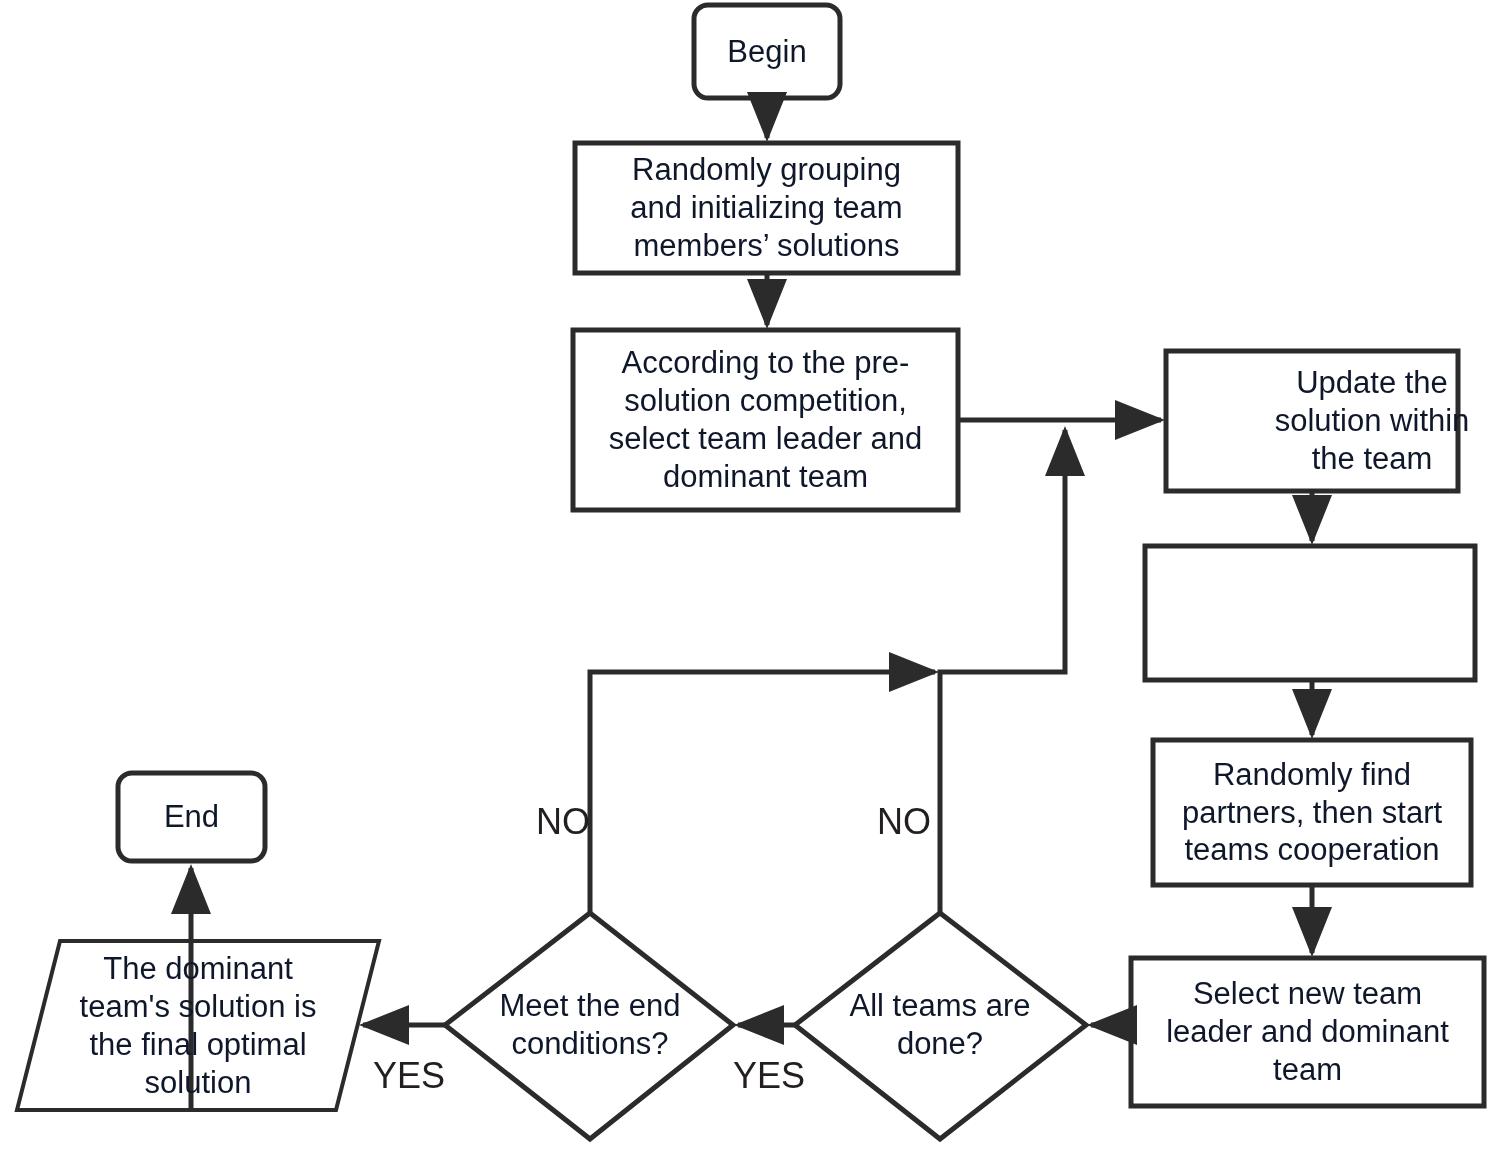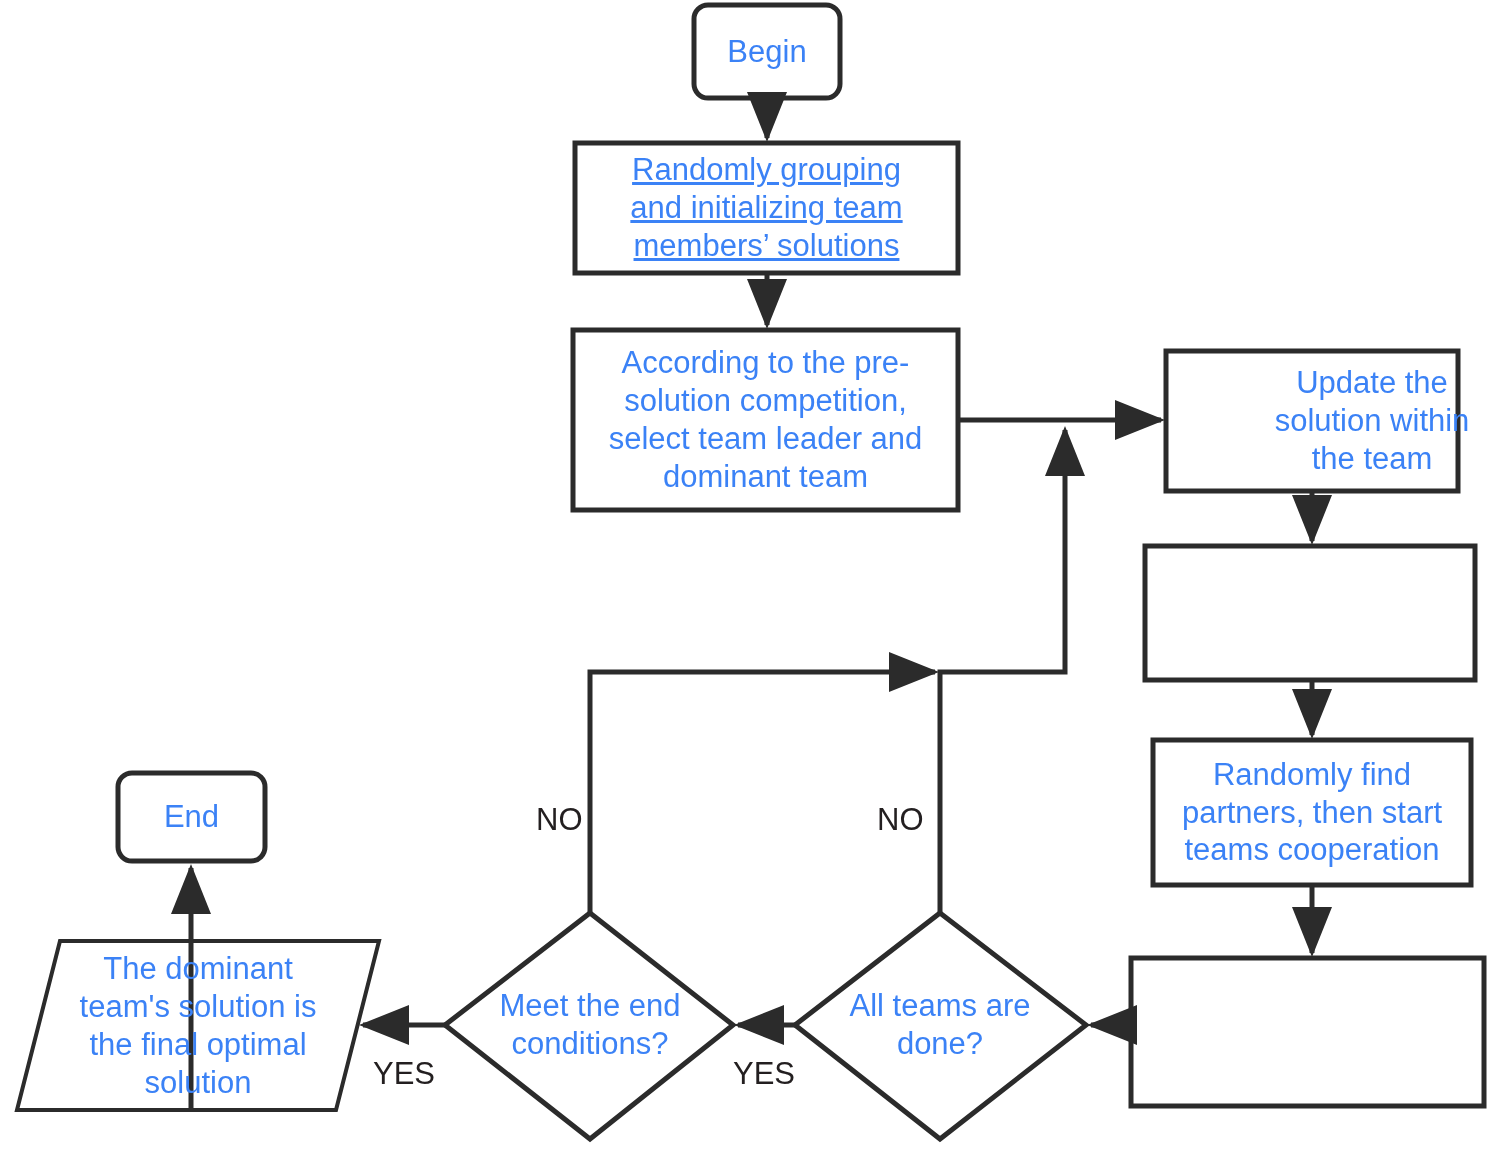--- a/index.html
+++ b/index.html
@@ -24,32 +24,32 @@
     left: 0;
     width: 1500px;
     height: 1151px;
   }
   .node-label {
     position: absolute;
     display: flex;
     align-items: center;
     justify-content: center;
     text-align: center;
-    color: #3b82f6;
+    color: #0f172a;
     font-family: "Liberation Sans", sans-serif;
     font-size: 31px;
     line-height: 1.22;
     pointer-events: none;
     white-space: pre-line;
   }
   .edge-label {
     position: absolute;
     color: #231f20;
     font-family: "Liberation Sans", sans-serif;
-    font-size: 31px;
+    font-size: 36px;
     line-height: 1;
   }
 </style>
 </head>
 <body>
 
 <div id="flow-root">
 
   <svg id="flow-svg" viewBox="0 0 1500 1151" xmlns="http://www.w3.org/2000/svg">
     <defs>
@@ -100,38 +100,41 @@
 
     <line x1="795" y1="1025" x2="738" y2="1025" stroke="#2b2b2b" stroke-width="5" marker-end="url(#arrowhead)"></line>
 
     <line x1="445" y1="1025" x2="363" y2="1025" stroke="#2b2b2b" stroke-width="5" marker-end="url(#arrowhead)"></line>
 
     <line x1="191" y1="1110" x2="191" y2="868" stroke="#2b2b2b" stroke-width="5" marker-end="url(#arrowhead)"></line>
   </svg>
 
   <div class="node-label" style="left:694px; top:5px; width:146px; height:93px;">Begin</div>
 
-  <div class="node-label" style="left:575px; top:143px; width:383px; height:130px;text-decoration:underline;">Randomly grouping
+  <div class="node-label" style="left:575px; top:143px; width:383px; height:130px;">Randomly grouping
 and initializing team
 members’ solutions</div>
 
   <div class="node-label" style="left:573px; top:330px; width:385px; height:180px;">According to the pre-
 solution competition,
 select team leader and
 dominant team</div>
 
   <div class="node-label" style="left:1226px; top:351px; width:292px; height:140px;">Update the
 solution within
 the team</div>
 
 
   <div class="node-label" style="left:1153px; top:740px; width:318px; height:145px;">Randomly find
 partners, then start
 teams cooperation</div>
 
+  <div class="node-label" style="left:1131px; top:958px; width:353px; height:148px;">Select new team
+leader and dominant
+team</div>
 
   <div class="node-label" style="left:815px; top:965px; width:250px; height:120px;">All teams are
 done?</div>
 
   <div class="node-label" style="left:467px; top:965px; width:246px; height:120px;">Meet the end
 conditions?</div>
 
   <div class="node-label" style="left:118px; top:773px; width:147px; height:88px;">End</div>
 
   <div class="node-label" style="left:48px; top:943px; width:300px; height:166px;">The dominant

